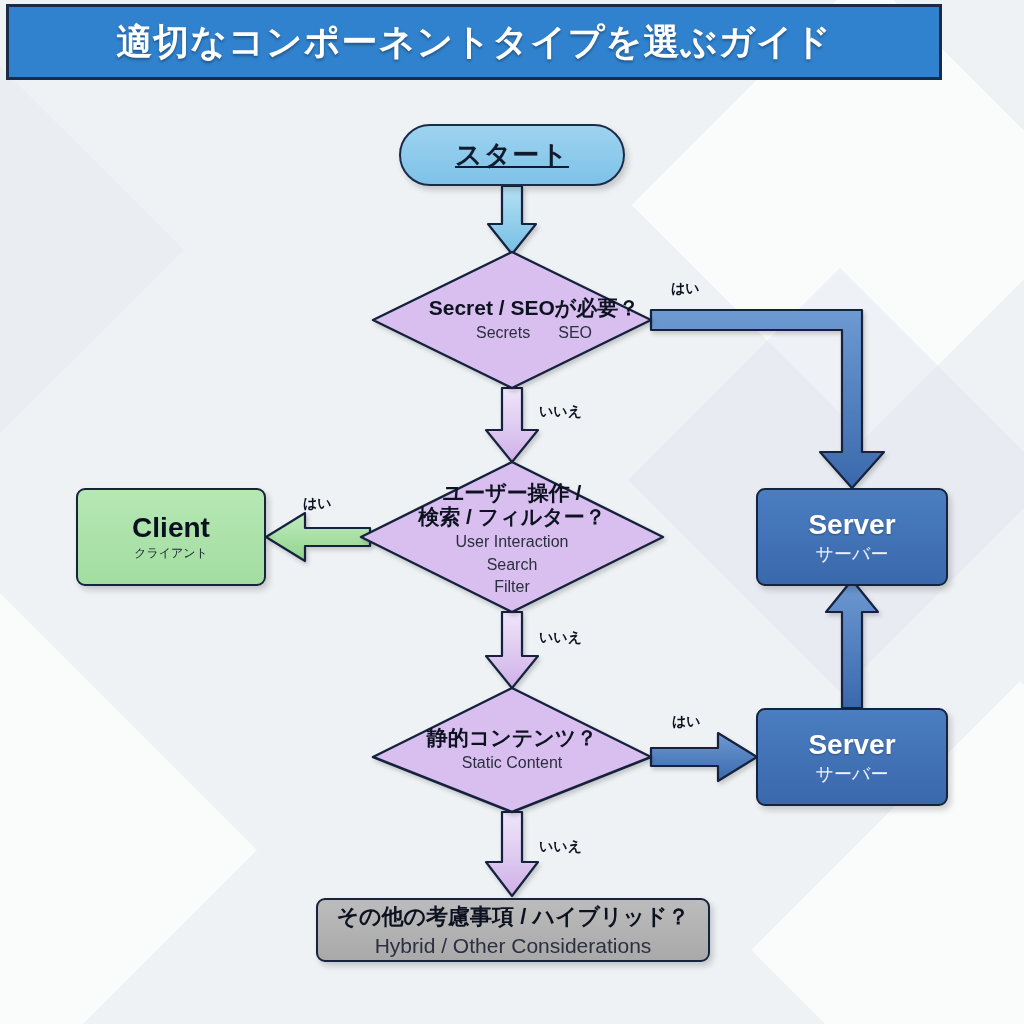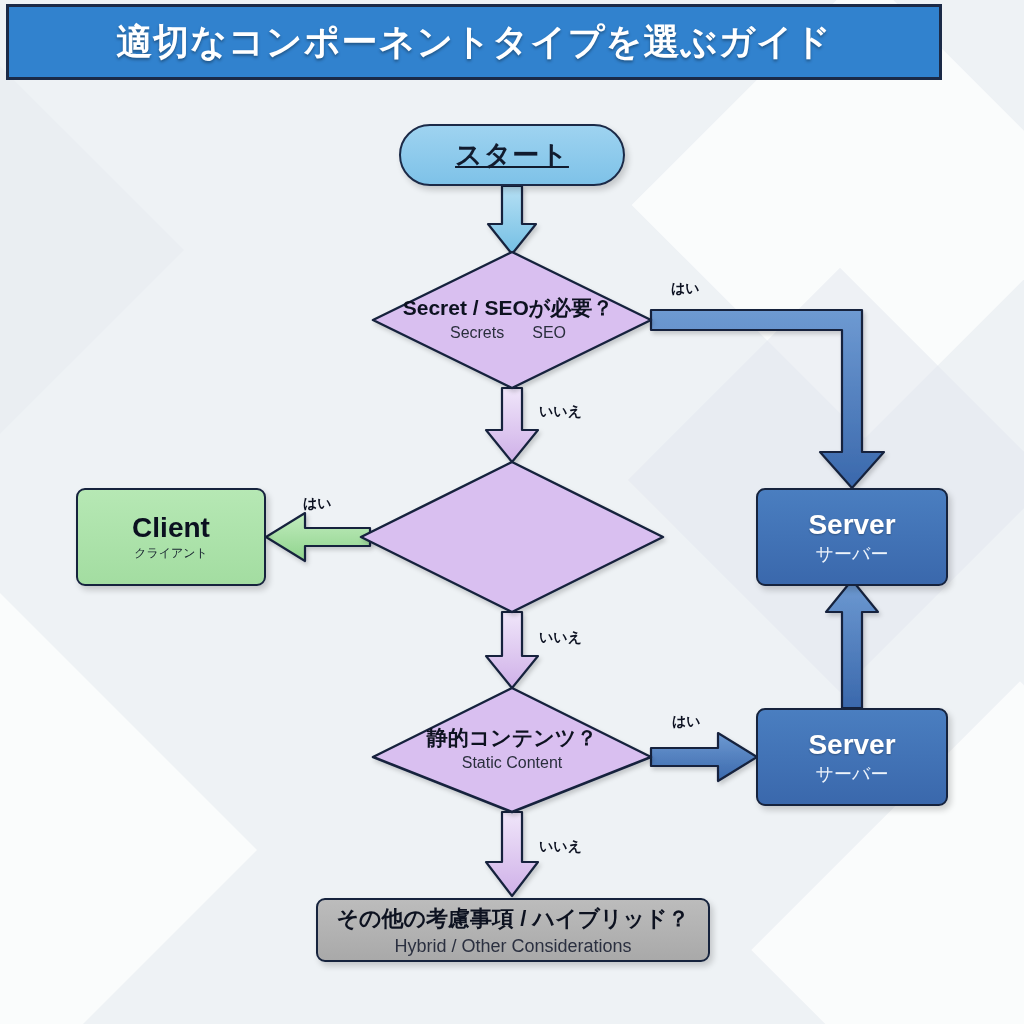--- a/index.html
+++ b/index.html
@@ -63,21 +63,21 @@
   .server.s1{left:756px;top:488px;}
   .server.s2{left:756px;top:708px;}
   .server .l1{font-size:28px;font-weight:bold;color:#ffffff;text-shadow:0 1px 2px rgba(0,0,0,.3);}
   .server .l2{font-size:18px;color:#eef4fb;margin-top:1px;}
 
   .hybrid{
     left:316px;top:898px;width:394px;height:64px;
     background:linear-gradient(180deg,#bcbcbc 0%,#a9a9a9 100%);
   }
   .hybrid .l1{font-size:22px;font-weight:bold;color:#0d1220;}
-  .hybrid .l2{font-size:18px;color:#2b3040;margin-top:2px;}
+  .hybrid .l2{font-size:21px;color:#2b3040;margin-top:2px;}
 
   
   .elabel{position:absolute;font-size:14px;font-weight:bold;color:#0b1020;white-space:nowrap;}
 </style>
 </head>
 <body>
 
 <div id="page">
 
   <div class="bg-layer">
@@ -143,29 +143,38 @@
       <path d="M512,252 L651,320 L512,388 L373,320 Z" fill="#d9bff0" stroke="#16233d" stroke-width="2.5" stroke-linejoin="round"></path>
       <path d="M512,462 L663,537 L512,612 L361,537 Z" fill="#d9bff0" stroke="#16233d" stroke-width="2.5" stroke-linejoin="round"></path>
       <path d="M512,688 L651,757 L512,812 L373,757 Z" fill="#d9bff0" stroke="#16233d" stroke-width="2.5" stroke-linejoin="round"></path>
     </g>
   </svg>
 
   <div class="node start">
     <div class="l1">スタート</div>
   </div>
 
-  <div class="dia-wrap" style="left:369px;top:252px;width:278px;height:136px;">
+  <div class="dia-wrap" style="left:395px;top:252px;width:278px;height:136px;">
     <div class="dia-txt">
       <div class="dia-main">Secret / SEOが必要？</div>
       <div class="dia-sub">
         <span>Secrets</span><span class="sp"></span><span>SEO</span>
       </div>
     </div>
   </div>
 
+  <div class="dia-wrap" style="left:361px;top:462px;width:302px;height:150px;">
+    <div class="dia-txt" style="padding-top:4px;">
+      <div class="dia-main">ユーザー操作 /</div>
+      <div class="dia-main">検索 / フィルター？</div>
+      <div class="dia-sub">User Interaction</div>
+      <div class="dia-sub">Search</div>
+      <div class="dia-sub">Filter</div>
+    </div>
+  </div>
 
   <div class="dia-wrap" style="left:373px;top:688px;width:278px;height:124px;">
     <div class="dia-txt">
       <div class="dia-main">静的コンテンツ？</div>
       <div class="dia-sub">Static Content</div>
     </div>
   </div>
 
   <div class="node boxnode client">
     <div class="l1">Client</div>

